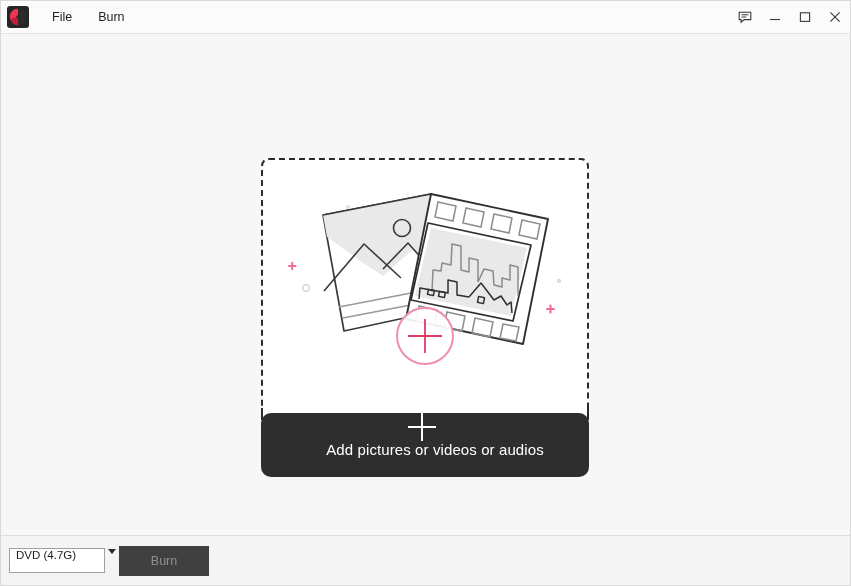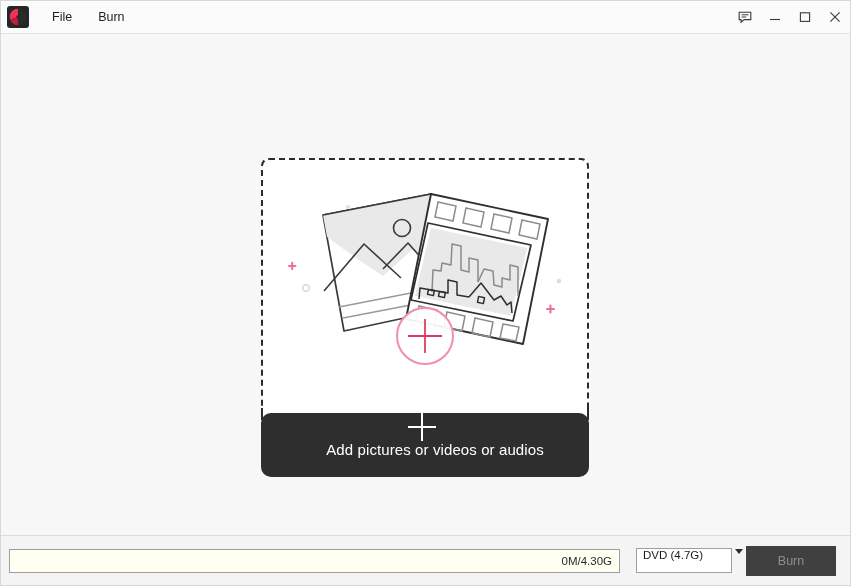--- a/index.html
+++ b/index.html
@@ -383,24 +383,20 @@
 
       <div class="addbar">
         <span class="plus"></span>
         <span class="addbar-label">Add pictures or videos or audios</span>
       </div>
     </div>
   </div>
 
   <div class="footer">
 
-    <div class="progressbar">
-      <div class="progress-fill" style="width: 0%;"></div>
-      <span class="progress-text">0M/4.30G</span>
-    </div>
 
     <div class="disc-select">
       <span>DVD (4.7G)</span>
       <span class="caret"></span>
     </div>
 
     <button class="burn-btn" disabled="">Burn</button>
   </div>
 
 </div>

